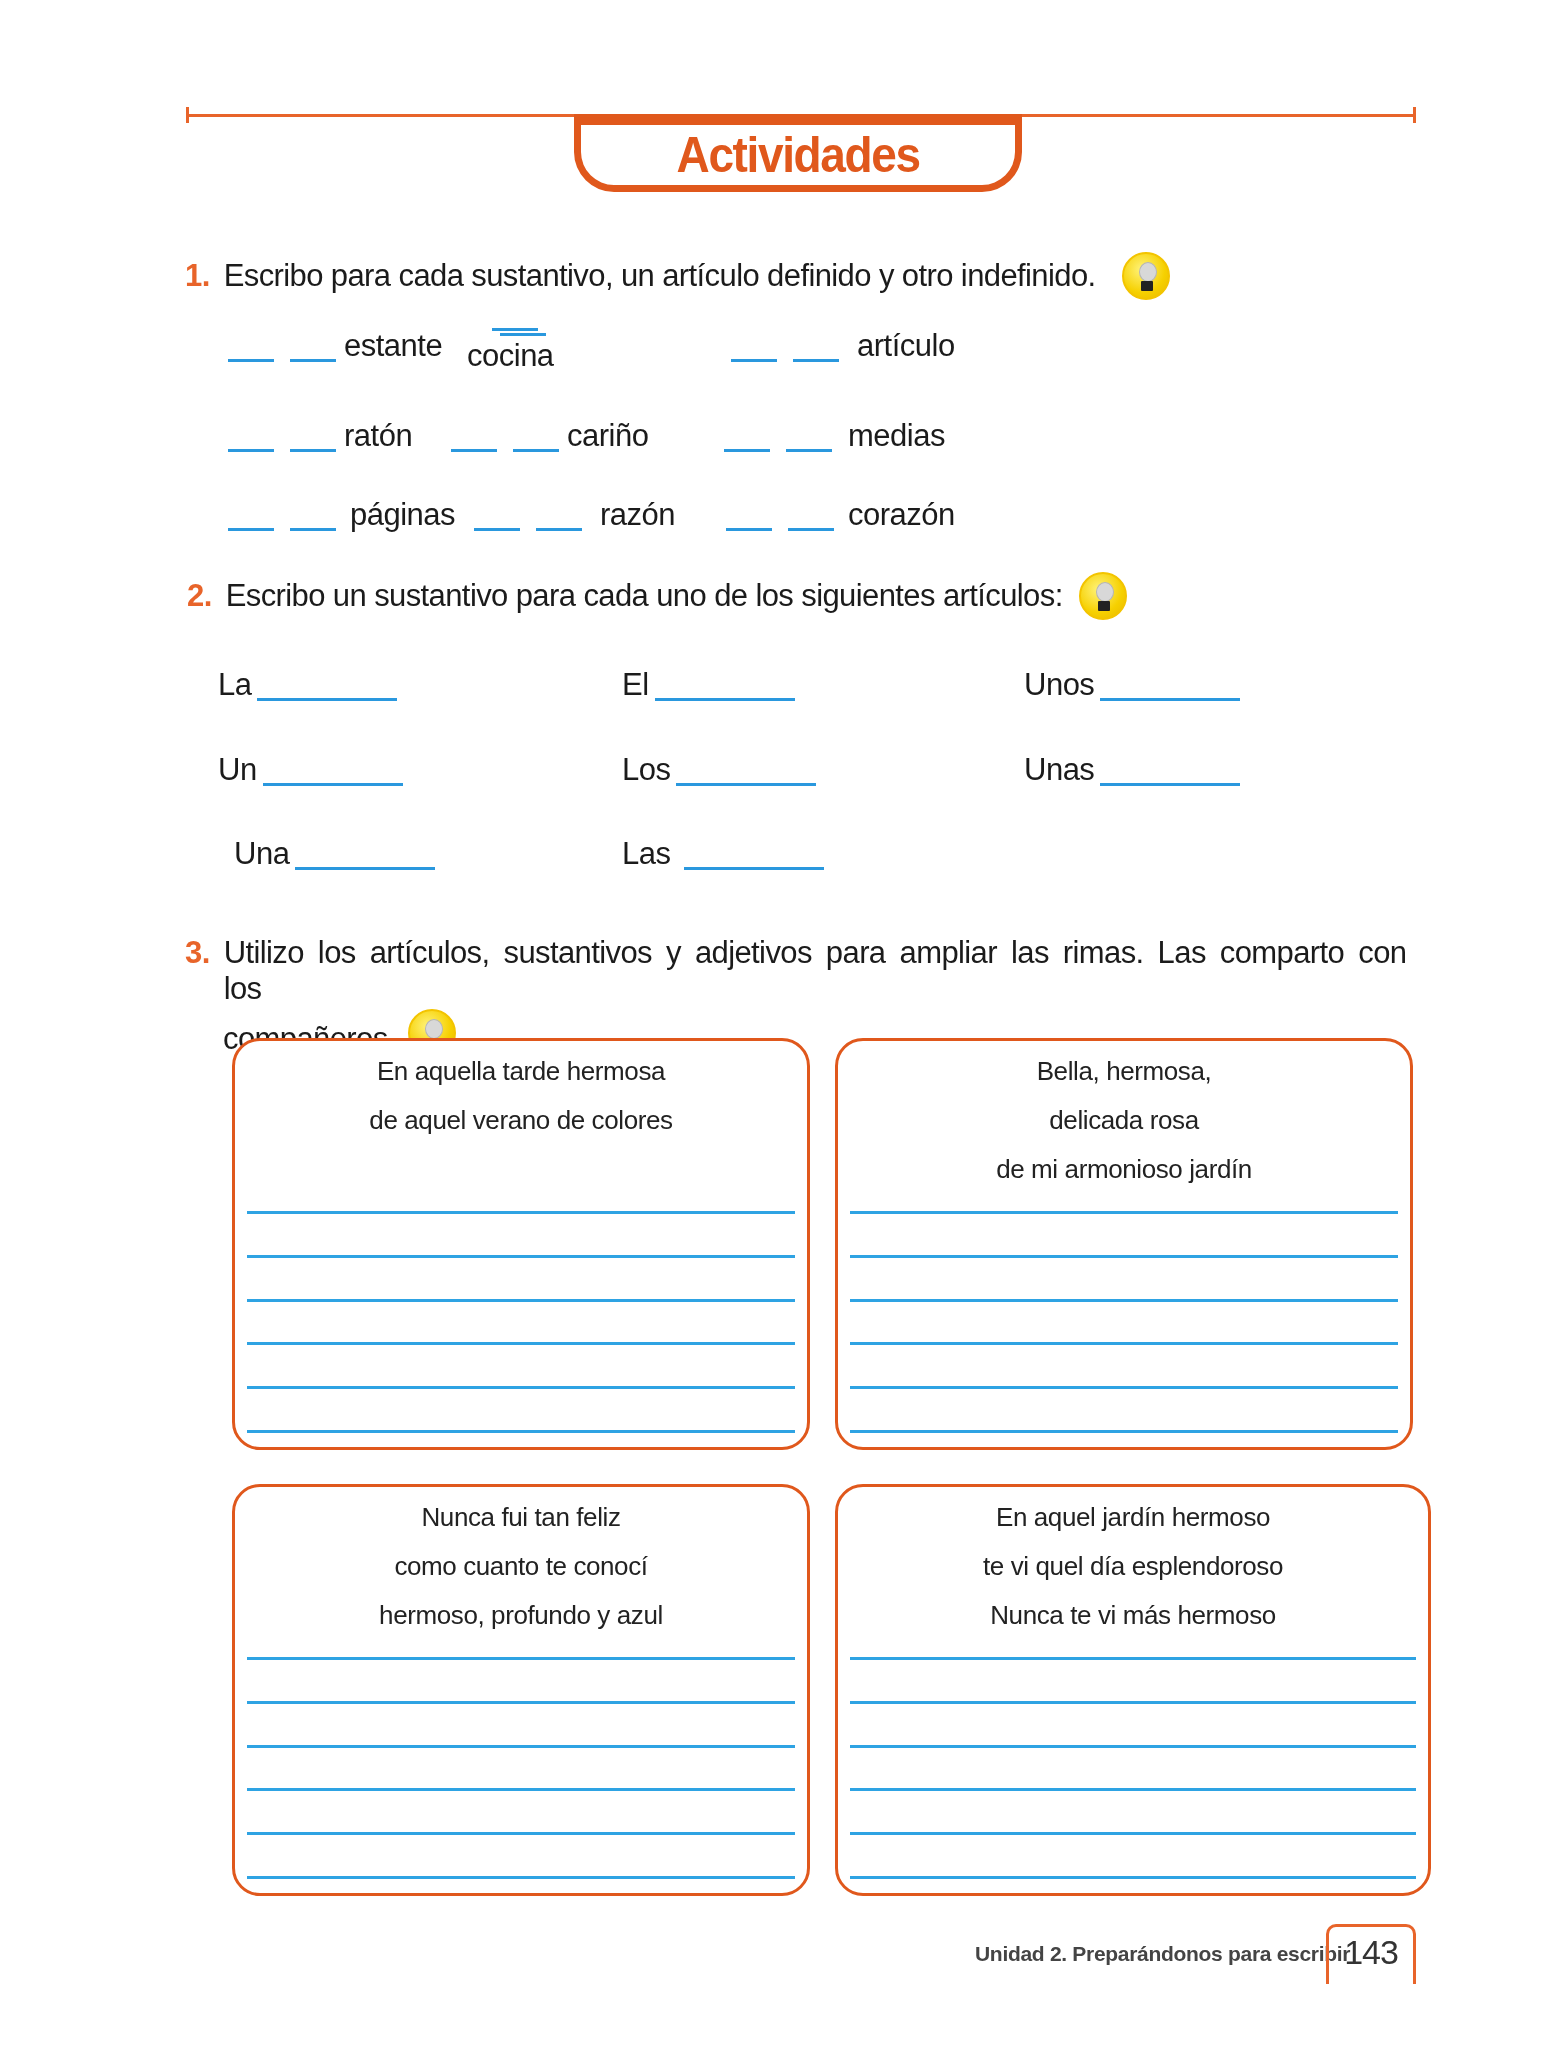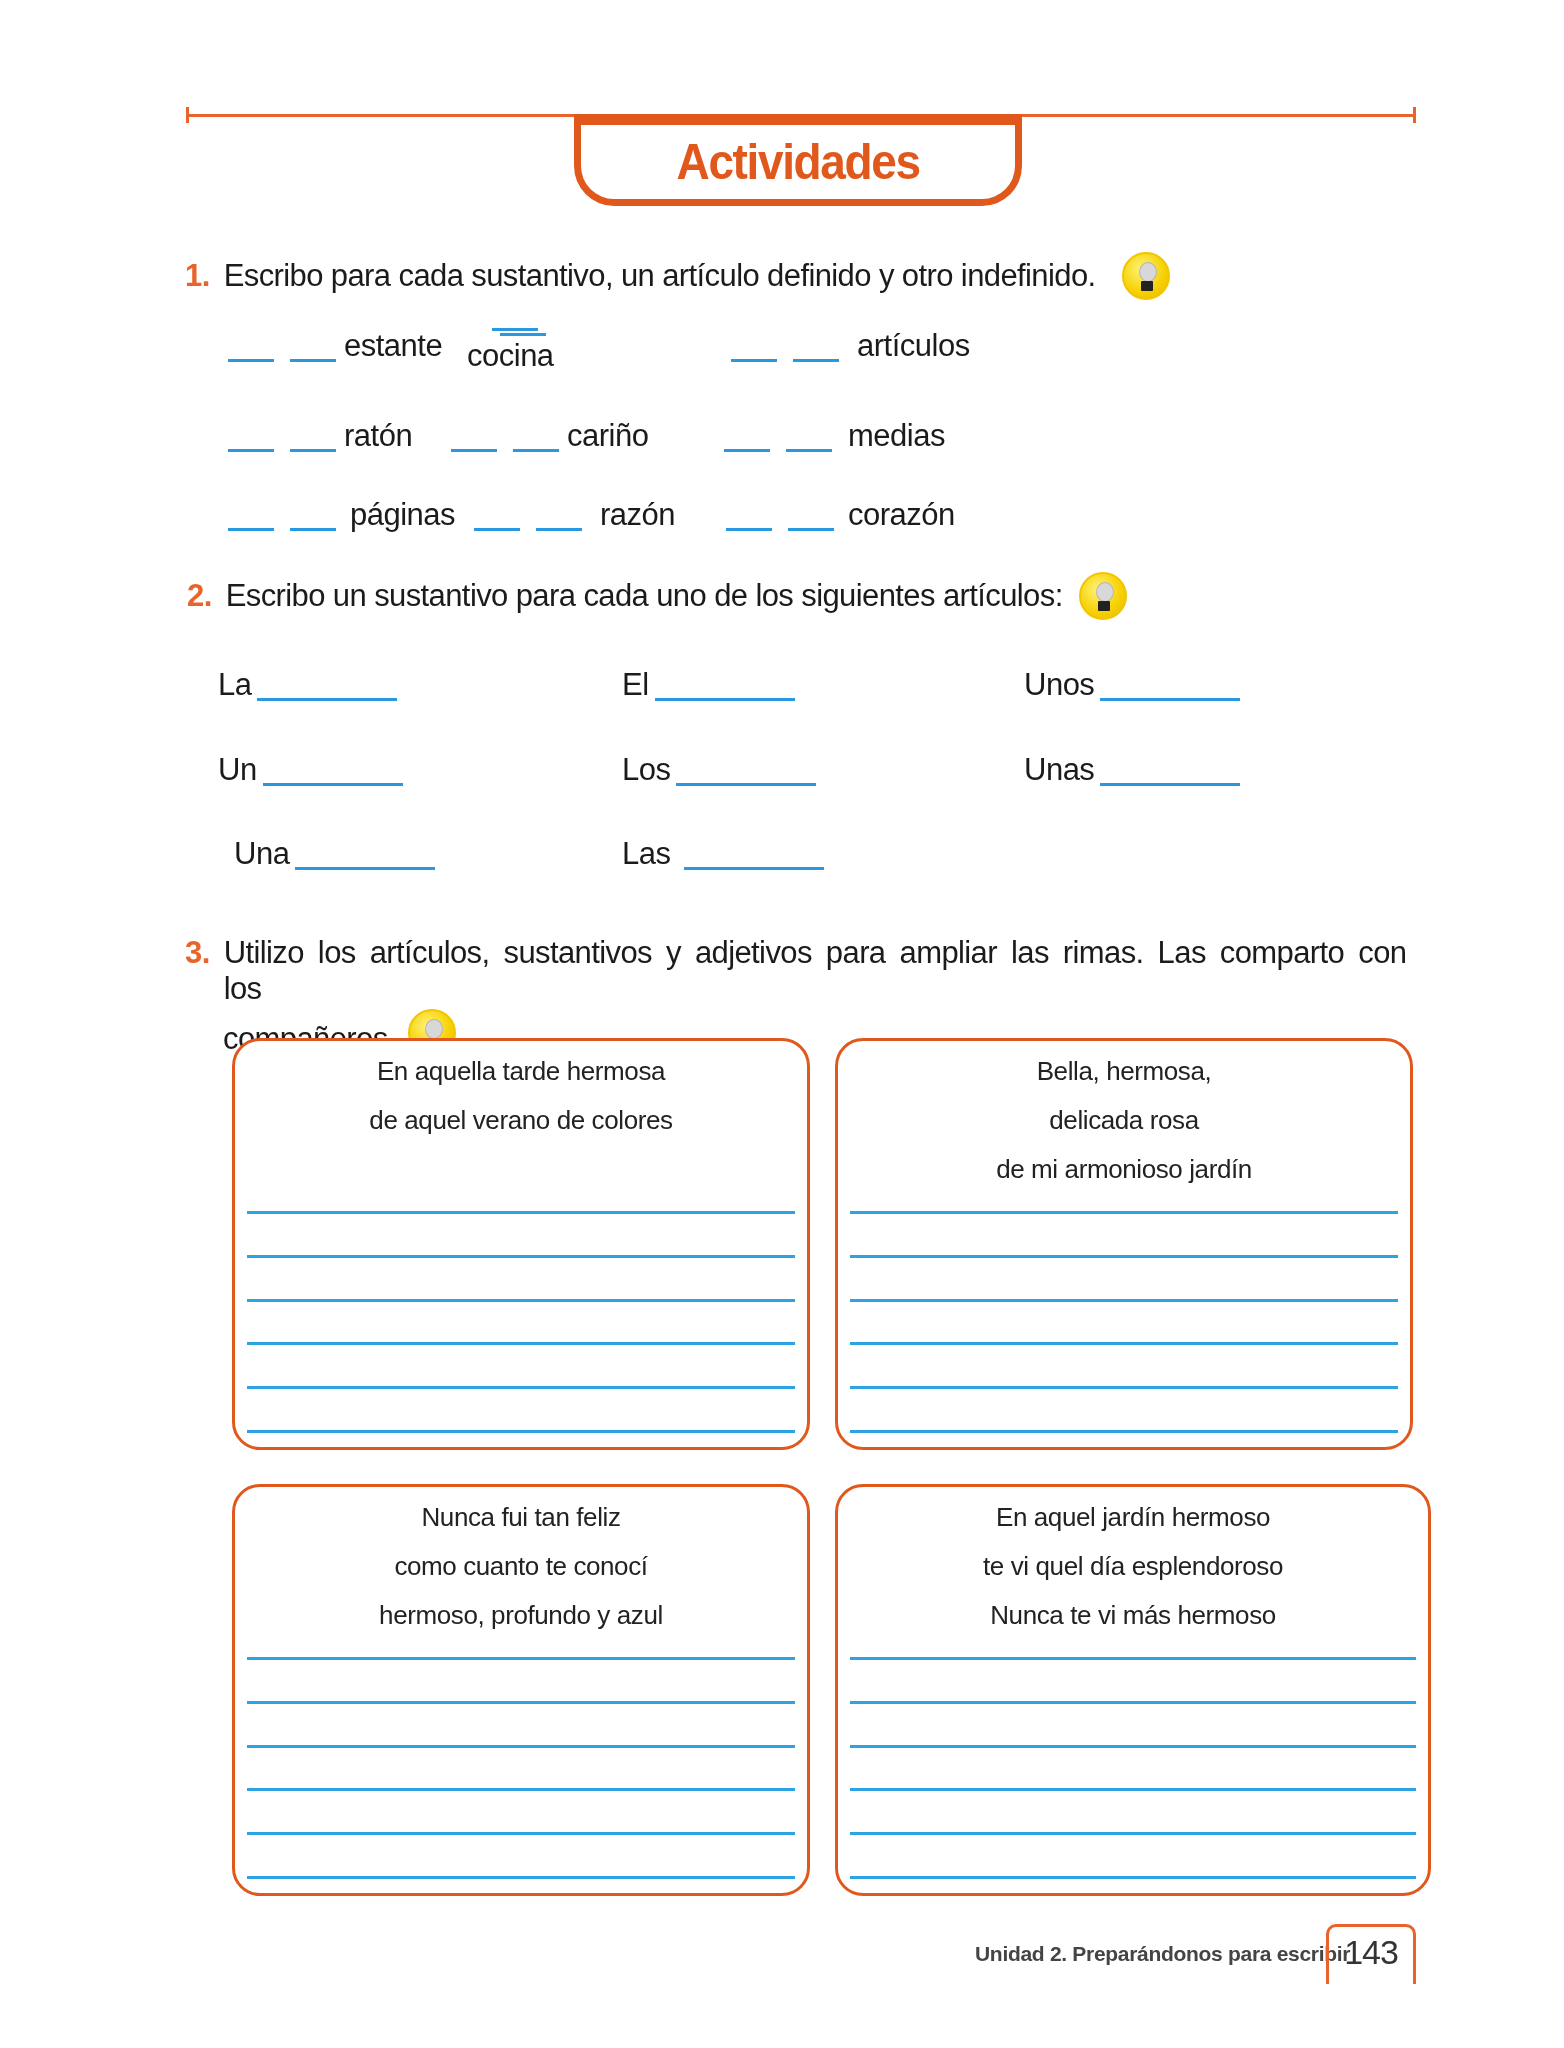--- a/index.html
+++ b/index.html
@@ -3,21 +3,21 @@
 <meta charset="utf-8">
 <style>
   * { box-sizing: border-box; margin: 0; padding: 0; }
   html, body { width: 1564px; height: 2048px; background: #ffffff; }
   body { position: relative; font-family: "Liberation Sans", sans-serif; color: #1a1a1a; overflow: hidden; }
 
   .hline { position: absolute; left: 187px; top: 114px; width: 1228px; height: 3px; background: #e8642a; }
   .hcap { position: absolute; top: 107px; width: 3px; height: 16px; background: #e8642a; }
 
   .tab {
-    position: absolute; left: 574px; top: 114px; width: 448px; height: 92px;
+    position: absolute; left: 574px; top: 114px; width: 448px; height: 78px;
     border: 7px solid #e0581c; border-top-width: 11px; border-radius: 0 0 40px 40px;
     background: #fff; display: flex; align-items: center; justify-content: center;
   }
   .tab-title { color: #e0581c; font-weight: bold; font-size: 50px; letter-spacing: -1.5px; transform: scaleX(0.92); }
 
   .q { position: absolute; font-size: 31px; letter-spacing: -0.6px; color: #1b1b1b; display: flex; align-items: center; }
   .q-num { color: #e8642a; font-weight: bold; margin-right: 14px; }
 
   .bulb { width: 48px; height: 48px; border-radius: 50%; background: radial-gradient(circle at 40% 35%, #fff37a, #f6d000 60%, #e7b800); border: 2px solid #f3c400; position: relative; display: inline-block; }
   .bulb::before { content: ""; position: absolute; left: 15px; top: 8px; width: 16px; height: 18px; border-radius: 50%; background: #d8d8d8; border: 1px solid #b5b5b5; }
@@ -57,21 +57,21 @@
   <span>estante</span>
 </div>
 <div class="word-item" style="left:467px; top:328px;flex-direction:column;">
   <span class="blank"></span>
     <span class="blank" style="margin-right:8px"></span>
   <span>cocina</span>
 </div>
 <div class="word-item" style="left:731px; top:328px;">
   <span class="blank"></span>
     <span class="blank" style="margin-right:18px"></span>
-  <span>artículos</span>
+  <span>artículo</span>
 </div>
 
 <div class="word-item" style="left:228px; top:418px;">
   <span class="blank"></span>
     <span class="blank" style="margin-right:8px"></span>
   <span>ratón</span>
 </div>
 <div class="word-item" style="left:451px; top:418px;">
   <span class="blank"></span>
     <span class="blank" style="margin-right:8px"></span>

